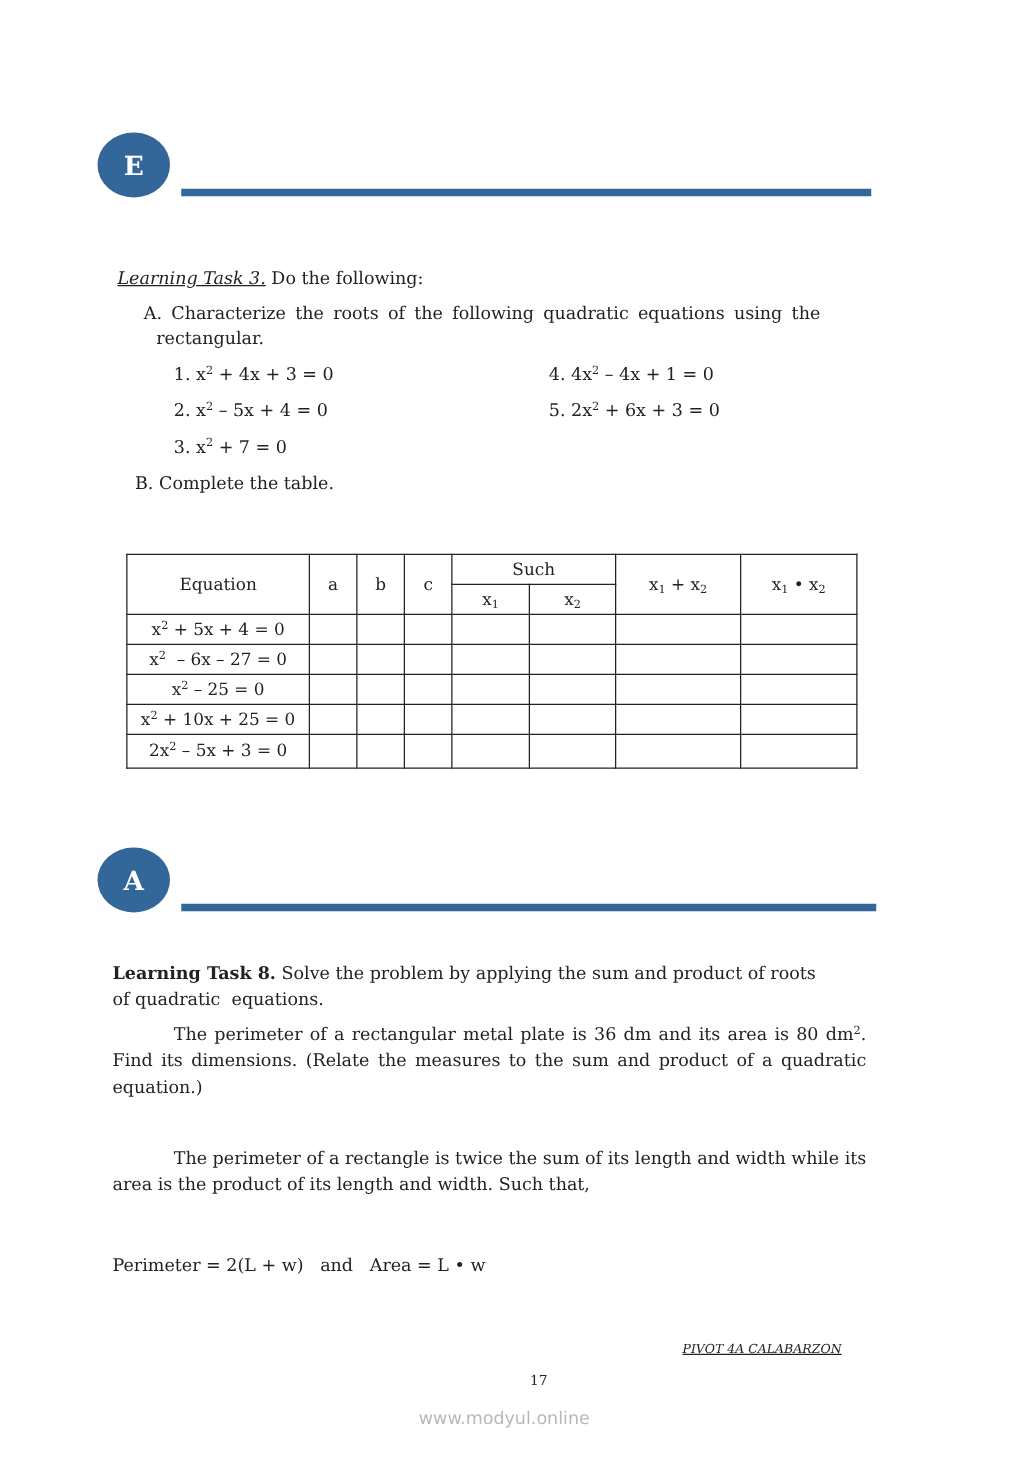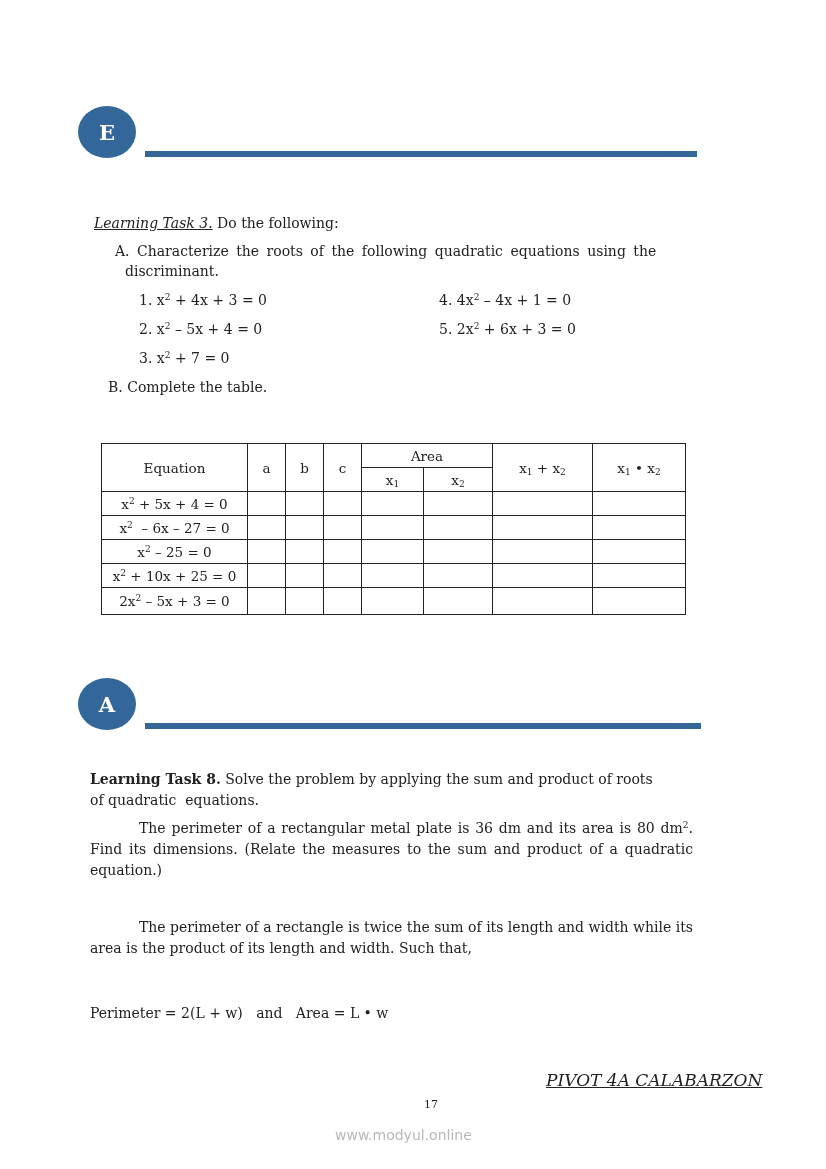--- a/index.html
+++ b/index.html
@@ -37,21 +37,21 @@
 <div class="bar" style="left:145px; top:151px; width:552px;"></div>
 
 <div class="t" style="left:94px; top:214px;">
   <span class="it">Learning Task 3.</span>
   <span>Do the following:</span>
 </div>
 <div class="t" style="left:115px; top:242px; word-spacing:3px;">
   <span>A.</span>
   <span>Characterize the roots of the following quadratic equations using the</span>
 </div>
-<div class="t" style="left:125px; top:262px;">discriminant.</div>
+<div class="t" style="left:125px; top:262px;">rectangular.</div>
 
 <div class="t" style="left:139px; top:291px;">
   <span>1.</span> <span>x</span><sup>2</sup><span> + 4x + 3 = 0</span>
 </div>
 <div class="t" style="left:139px; top:320px;">
   <span>2.</span> <span>x</span><sup>2</sup><span> – 5x + 4 = 0</span>
 </div>
 <div class="t" style="left:139px; top:349px;">
   <span>3.</span> <span>x</span><sup>2</sup><span> + 7 = 0</span>
 </div>
@@ -74,21 +74,21 @@
       <col style="width:69px">
       <col style="width:100px">
       <col style="width:93px">
   </colgroup>
   <tbody>
       <tr style="height:24px;">
     <td rowspan="2">Equation</td>
     <td rowspan="2">a</td>
     <td rowspan="2">b</td>
     <td rowspan="2">c</td>
-    <td colspan="2">Area</td>
+    <td colspan="2">Such</td>
     <td rowspan="2"><span>x</span><sub>1</sub><span> + </span><span>x</span><sub>2</sub></td>
     <td rowspan="2"><span>x</span><sub>1</sub><span> • </span><span>x</span><sub>2</sub></td>
   </tr>
   <tr style="height:22px;">
     <td><span>x</span><sub>1</sub></td>
     <td><span>x</span><sub>2</sub></td>
   </tr>
   <tr>
     <td><span>x</span><sup>2</sup><span> + 5x + 4 = 0</span></td>
     <td></td>
@@ -151,15 +151,15 @@
 <div class="t" style="left:90px; top:791px; white-space:pre;">of quadratic  equations.</div>
 
 <div class="para" style="left:90px; top:818px; width:603px; text-indent:49px;">
   <span>The perimeter of a rectangular metal plate is 36 dm and its area is 80 dm</span><sup>2</sup><span>. Find its dimensions. (Relate the measures to the sum and product of a quadratic equation.)</span>
 </div>
 
 <div class="para" style="left:90px; top:917px; width:603px; text-indent:49px;">The perimeter of a rectangle is twice the sum of its length and width while its area is the product of its length and width. Such that,</div>
 
 <div class="t" style="left:90px; top:968px; white-space:pre;margin-top:36px;">Perimeter = 2(L + w)   and   Area = L • w</div>
 
-<div class="t it" style="left:546px; top:1071px; font-size:17px;">PIVOT 4A CALABARZON</div>
+<div class="t it" style="left:546px; top:1071px; font-size:10px;">PIVOT 4A CALABARZON</div>
 <div class="t" style="left:424px; top:1096px; font-size:11px;">17</div>
 <div class="t wm" style="left:335px; top:1126px;">www.modyul.online</div>
 
 </body></html>

